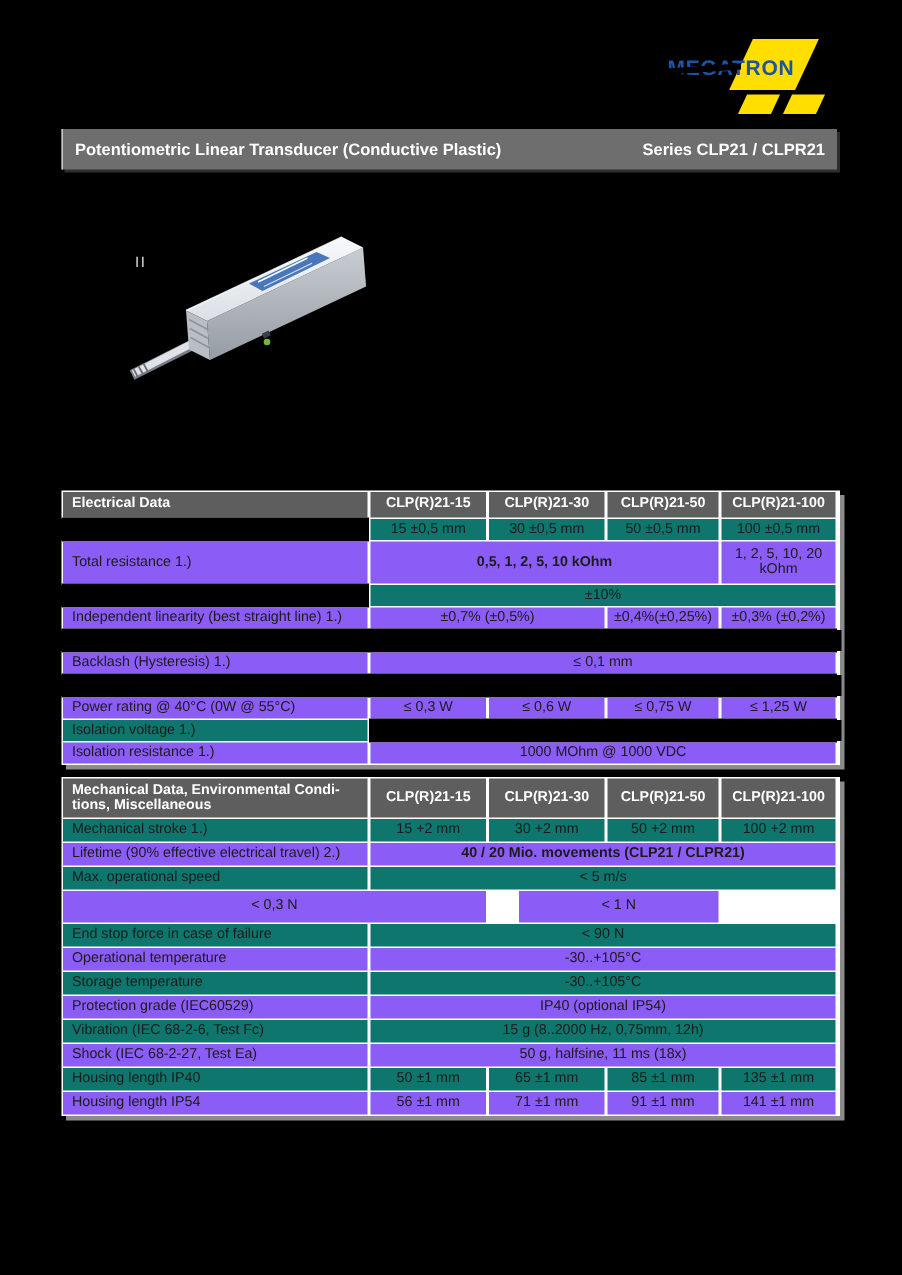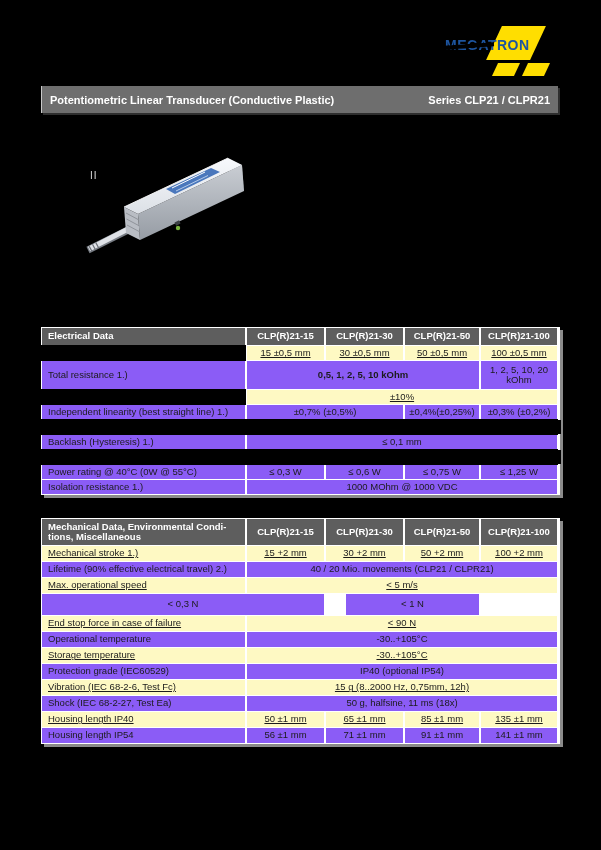--- a/index.html
+++ b/index.html
@@ -52,21 +52,21 @@
   #electrical .t-head { height:17px; }
   #mechanical .t-head { height:26px; }
   .cell {
     font-size:9.5px; color:#1b1b1b; line-height:1.08;
     display:flex; flex-direction:column; align-items:center; justify-content:center;
     text-align:center; overflow:hidden;
   }
   .cell.label { align-items:flex-start; justify-content:center; text-align:left;
     padding-left:6px; white-space:nowrap; }
   .t-head .cell { background:#5e5e5e; color:#fff; font-weight:bold; }
-  .bg-w { background:#fef9c3;text-decoration:underline; }
+  .bg-w { background:#0f766e; }
   .bg-g { background:#8b5cf6; }
   .redact-full  { grid-column:1 / -1; background:#000;
     box-shadow:0 0 0 1px #000, -4px 0 0 #000, 4px 0 0 #000; }
   .redact-label { background:#000; box-shadow:0 0 0 1px #000, -4px 0 0 #000; }
   .redact-value { background:#000; box-shadow:0 0 0 1px #000, 4px 0 0 #000; }
 </style>
 </head>
 <body>
 
 <div class="logo">
@@ -167,20 +167,24 @@
       <div class="cell redact-full"></div>
     </div>
     <div class="t-row">
       <div class="cell label bg-g">Power rating @ 40°C (0W @ 55°C)</div>
       <div class="cell bg-g">≤ 0,3 W</div>
       <div class="cell bg-g">≤ 0,6 W</div>
       <div class="cell bg-g">≤ 0,75 W</div>
       <div class="cell bg-g">≤ 1,25 W</div>
     </div>
     <div class="t-row">
+      <div class="cell label bg-w">Isolation voltage 1.)</div>
+      <div class="cell redact-value" style="grid-column: span 4;"></div>
+    </div>
+    <div class="t-row">
       <div class="cell label bg-g">Isolation resistance 1.)</div>
       <div class="cell bg-g" style="grid-column: span 4;">1000 MOhm @ 1000 VDC</div>
     </div>
   </div>
 <div id="mechanical" class="dtable">
     <div class="t-row t-head">
       <div class="cell label">
         <div>Mechanical Data, Environmental Condi-</div>
         <div>tions, Miscellaneous</div>
       </div>
@@ -191,21 +195,21 @@
     </div>
     <div class="t-row">
       <div class="cell label bg-w">Mechanical stroke 1.)</div>
       <div class="cell bg-w">15 +2 mm</div>
       <div class="cell bg-w">30 +2 mm</div>
       <div class="cell bg-w">50 +2 mm</div>
       <div class="cell bg-w">100 +2 mm</div>
     </div>
     <div class="t-row">
       <div class="cell label bg-g">Lifetime (90% effective electrical travel) 2.)</div>
-      <div class="cell bg-g" style="grid-column: span 4;">40 / 20 Mio. movements (CLP21 / CLPR21)</div>
+      <div class="cell bg-g" style="grid-column: span 4; font-weight: bold;">40 / 20 Mio. movements (CLP21 / CLPR21)</div>
     </div>
     <div class="t-row">
       <div class="cell label bg-w">Max. operational speed</div>
       <div class="cell bg-w" style="grid-column: span 4;">&lt; 5 m/s</div>
     </div>
     <div class="t-row tall">
       <div class="cell bg-g" style="grid-column: span 2;">&lt; 0,3 N</div>
       <div class="cell bg-g" style="grid-column: span 2; margin-left: 20px;">&lt; 1 N</div>
     </div>
     <div class="t-row">

